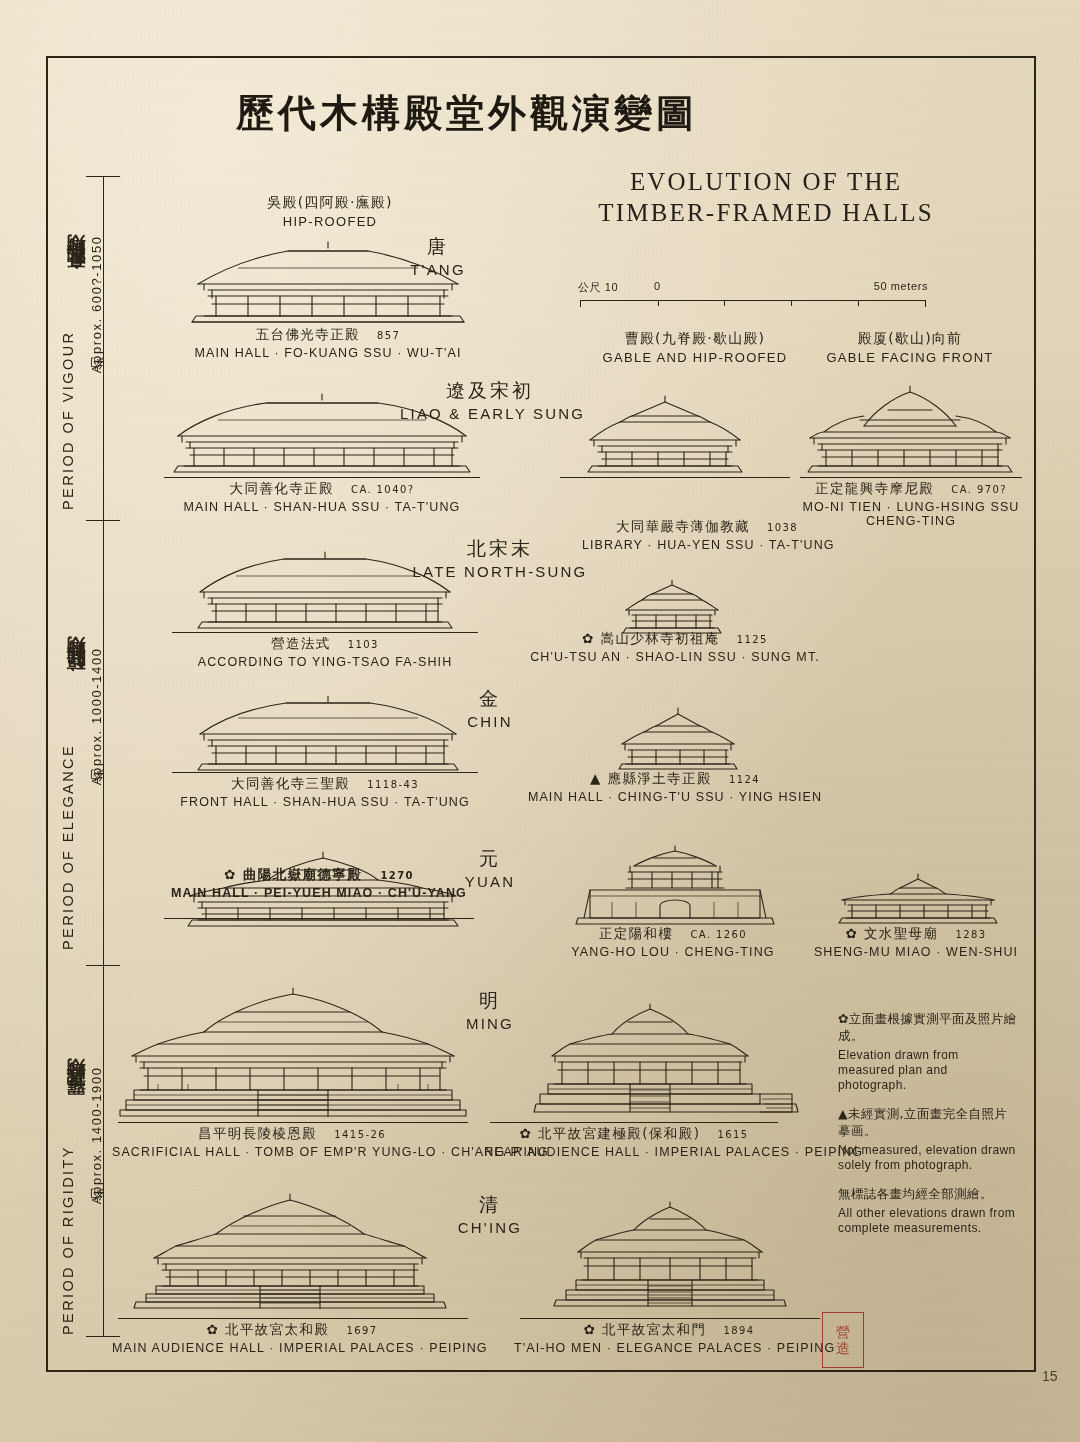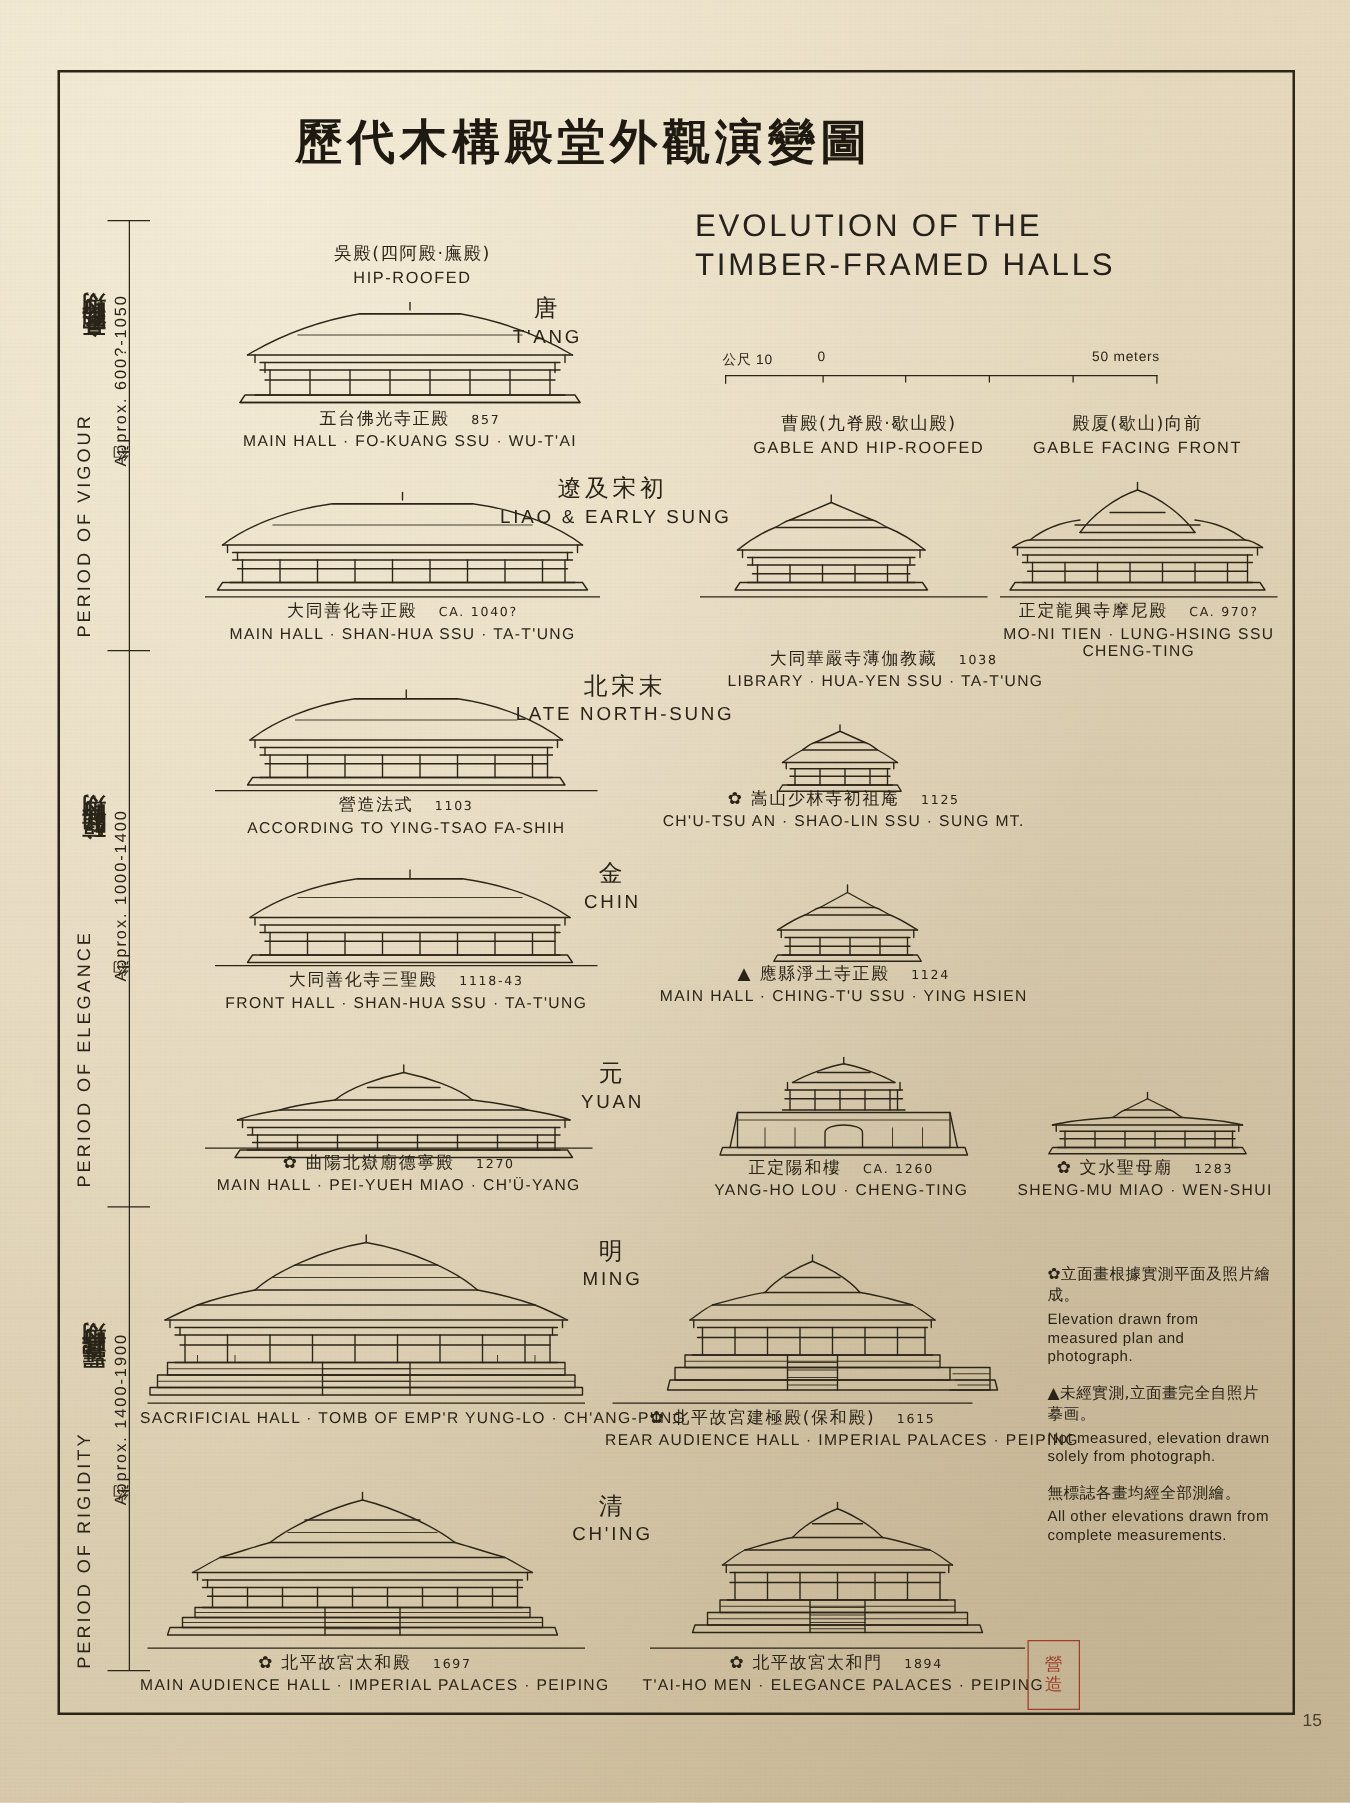--- a/index.html
+++ b/index.html
@@ -35,23 +35,24 @@
   
   .cn-title {
     position:absolute; left:236px; top:88px; width:560px;
     font-family:"DejaVu Sans", sans-serif;
     font-size:38px; font-weight:700; letter-spacing:4px;
     color:#1e1a12;
     white-space:nowrap;
   }
   .en-title {
     position:absolute; left:556px; top:166px; width:420px;
-    text-align:left;
+    text-align:center;
     font-size:25px; letter-spacing:2.2px; line-height:31px;
     color:#26211a;
+    font-family:Liberation Serif, serif;
   }
   .en-title div { white-space:nowrap; }
 
   
   .scalebar { position:absolute; left:578px; top:282px; width:350px; height:26px; }
   .scalebar .labels { position:absolute; top:-2px; left:0; width:100%; font-size:11px; letter-spacing:.6px; }
   .scalebar .l-left { position:absolute; left:0; top:0; }
   .scalebar .l-zero { position:absolute; left:76px; top:0; }
   .scalebar .l-right { position:absolute; right:0; top:0; }
   .scalebar .rule { position:absolute; top:18px; left:2px; width:344px; height:6px; border-left:1px solid #2b2518; border-right:1px solid #2b2518; border-top:1px solid #2b2518; }
@@ -402,21 +403,21 @@
       <path class="dw" d="M26 48 L26 54 M284 48 L284 54"></path>
       <path class="dw" d="M34 54 L34 60 M276 54 L276 60"></path>
       <path class="dw" d="M30 60 L280 60"></path>
       <path class="dw" d="M38 60 L38 72 M70 60 L70 72 M102 60 L102 72 M134 60 L134 72 M166 60 L166 72 M198 60 L198 72 M230 60 L230 72 M262 60 L262 72 M276 60 L276 72"></path>
       <path class="dw" d="M34 66 L276 66"></path>
       <path class="dw" d="M30 72 L280 72"></path>
       <path class="dw" d="M24 72 L286 72 L290 78 L20 78 Z"></path>
     </svg>
   </div>
   <div class="caprule" style="left:164px; top:918px; width:310px;"></div>
-  <div class="cap" style="left:164px; top:921px; width:310px;">
+  <div class="cap" style="left:164px; top:866px; width:310px;font-weight:bold;">
     <div class="cn"><span>✿</span>&nbsp;<span>曲陽北嶽廟德寧殿</span>&nbsp;&nbsp;&nbsp;<span class="date">1270</span></div>
     <div class="en">MAIN HALL · PEI-YUEH MIAO · CH'Ü-YANG</div>
   </div>
 
   <div class="dwg" style="left:560px; top:844px;">
     <svg width="230" height="82" viewBox="0 0 230 82">
       <path class="dw" d="M115 2 L115 7"></path>
       <path class="dw" d="M74 22 C86 15 104 9 115 7 C126 9 144 15 156 22"></path>
       <path class="dw" d="M74 22 L156 22"></path>
       <path class="dw" d="M94 14 L136 14"></path>
@@ -485,20 +486,21 @@
       <path class="dw-t" d="M16 113 L334 113 M8 123 L342 123"></path>
 
       <path class="dw" d="M140 108 L140 134 M210 108 L210 134"></path>
       <path class="dw-t" d="M140 113 L210 113 M140 118 L210 118 M140 123 L210 123 M140 128 L210 128"></path>
 
       <path class="dw-t" d="M40 102 L40 108 M70 102 L70 108 M280 102 L280 108 M310 102 L310 108"></path>
     </svg>
   </div>
   <div class="caprule" style="left:118px; top:1122px; width:350px;"></div>
   <div class="cap" style="left:112px; top:1125px; width:360px;">
+    <div class="cn"><span>昌平明長陵棱恩殿</span>&nbsp;&nbsp;&nbsp;<span class="date">1415-26</span></div>
     <div class="en">SACRIFICIAL HALL · TOMB OF EMP'R YUNG-LO · CH'ANG-P'ING</div>
   </div>
 
   <div class="dwg" style="left:500px; top:1000px;">
     <svg width="300" height="122" viewBox="0 0 300 122">
       <path class="dw" d="M150 4 L150 9"></path>
       <path class="dw" d="M112 34 C122 22 140 13 150 9 C160 13 178 22 188 34"></path>
       <path class="dw" d="M112 34 L188 34"></path>
       <path class="dw" d="M128 22 L172 22"></path>
       <path class="dw" d="M70 44 C84 40 98 36 112 34 M188 34 C202 36 216 40 230 44"></path>

